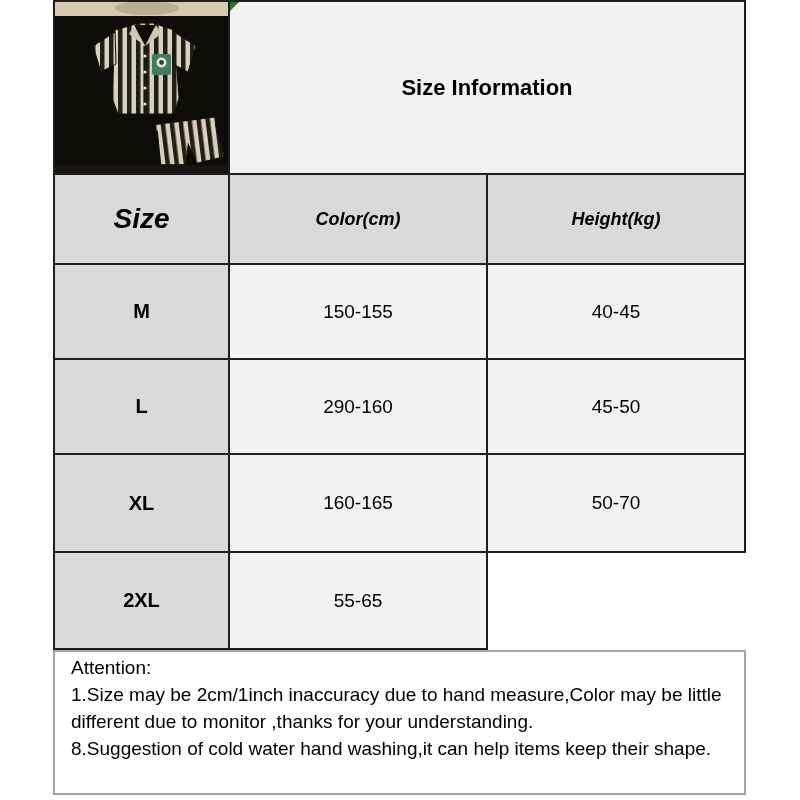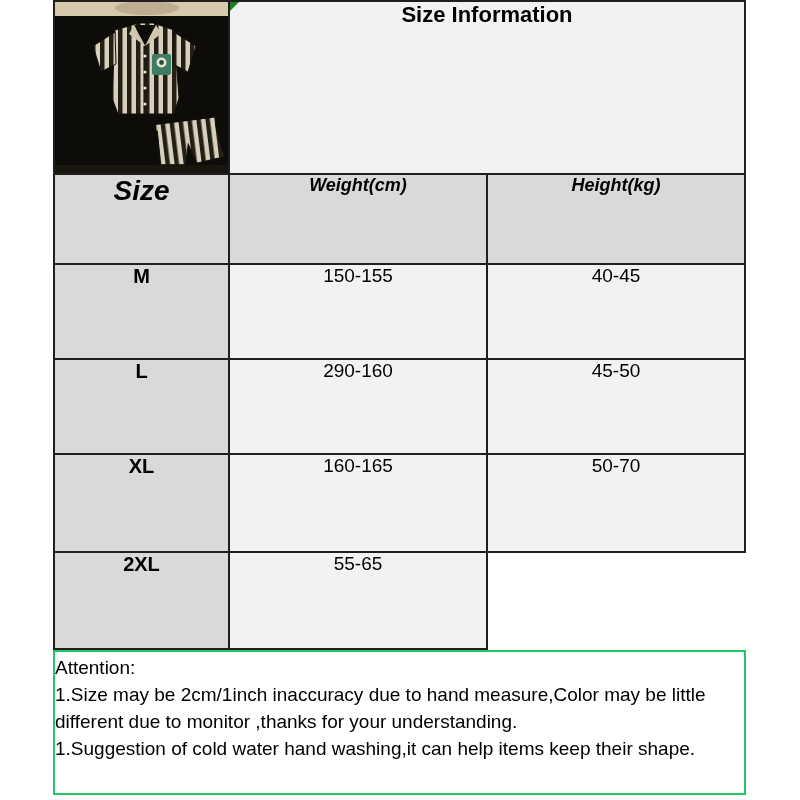--- a/index.html
+++ b/index.html
@@ -20,21 +20,21 @@
     grid-template-columns:175px 258px 258px;
     grid-template-rows:173px 90px 95px 95px 98px 97px;
     border-top:2px solid #1f1f1f;
     border-left:2px solid #1f1f1f;
     background:#fff;
   }
   .c{
     box-sizing:border-box;
     border-right:2px solid #1f1f1f;
     border-bottom:2px solid #1f1f1f;
-    display:flex;justify-content:center;
+    display:flex;align-items:center;justify-content:center;
     text-align:center;
   }
   .photo-cell{padding:0;background:#0d0c08;overflow:hidden;align-items:flex-start;justify-content:flex-start;}
   .title-cell{
     grid-column:2/4;
     background:#f2f2f2;
     position:relative;
     font-size:22px;font-weight:bold;
   }
   .flag{
@@ -44,23 +44,23 @@
   }
   .hdr{background:#d9d9d9;font-weight:bold;font-size:18px;font-style:italic;}
   .hdr.size-hdr{font-size:28px;}
   .size-col{background:#d9d9d9;font-weight:bold;font-size:20px;}
   .val{background:#f2f2f2;font-weight:normal;font-size:19px;}
 
   
   .attention{
     position:absolute;left:53px;top:650px;width:693px;height:145px;
     box-sizing:border-box;
-    border:2px solid #22c55e;
+    border:2px solid #a3a3a3;
     background:#ffffff;
-    padding:2px 0;
+    padding:2px 16px;
     font-size:19px;line-height:27px;
   }
   .attention div{white-space:nowrap;}
 </style>
 </head>
 <body>
 
 <div class="sheet">
 
   <div class="grid">
@@ -101,21 +101,21 @@
         </g>
       </svg>
     </div>
 
     <div class="c title-cell">
       <span class="flag"></span>
       <span>Size Information</span>
     </div>
 
     <div class="c hdr size-hdr">Size</div>
-    <div class="c hdr">Weight(cm)</div>
+    <div class="c hdr">Color(cm)</div>
     <div class="c hdr">Height(kg)</div>
 
     <div class="c size-col">M</div>
     <div class="c val">150-155</div>
     <div class="c val">40-45</div>
 
     <div class="c size-col">L</div>
     <div class="c val">290-160</div>
     <div class="c val">45-50</div>
 
@@ -125,16 +125,16 @@
 
     <div class="c size-col">2XL</div>
     <div class="c val">55-65</div>
 
   </div>
 
   <div class="attention">
     <div>Attention:</div>
     <div>1.Size may be 2cm/1inch inaccuracy due to hand measure,Color may be little</div>
     <div>different due to monitor ,thanks for your understanding.</div>
-    <div>1.Suggestion of cold water hand washing,it can help items keep their shape.</div>
+    <div>8.Suggestion of cold water hand washing,it can help items keep their shape.</div>
   </div>
 
 </div>
 
 </body></html>

